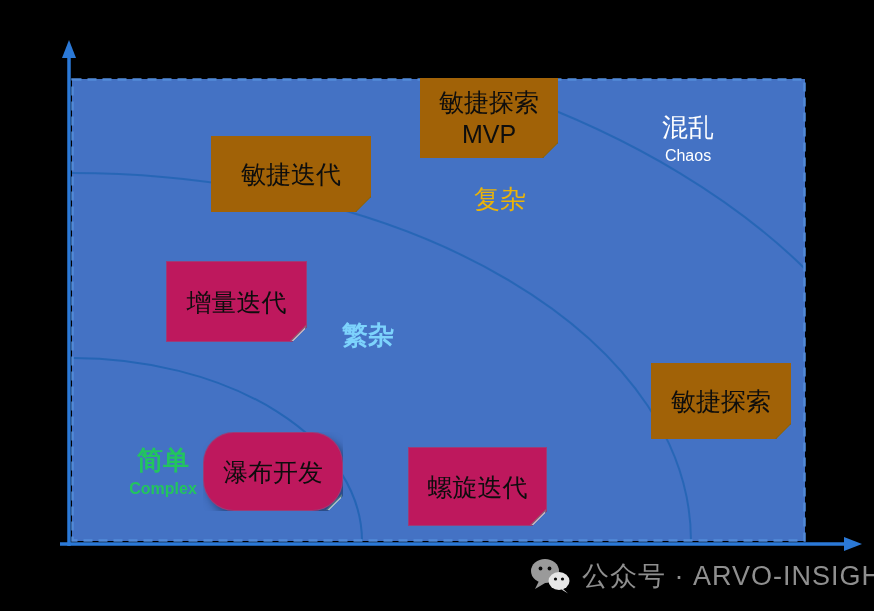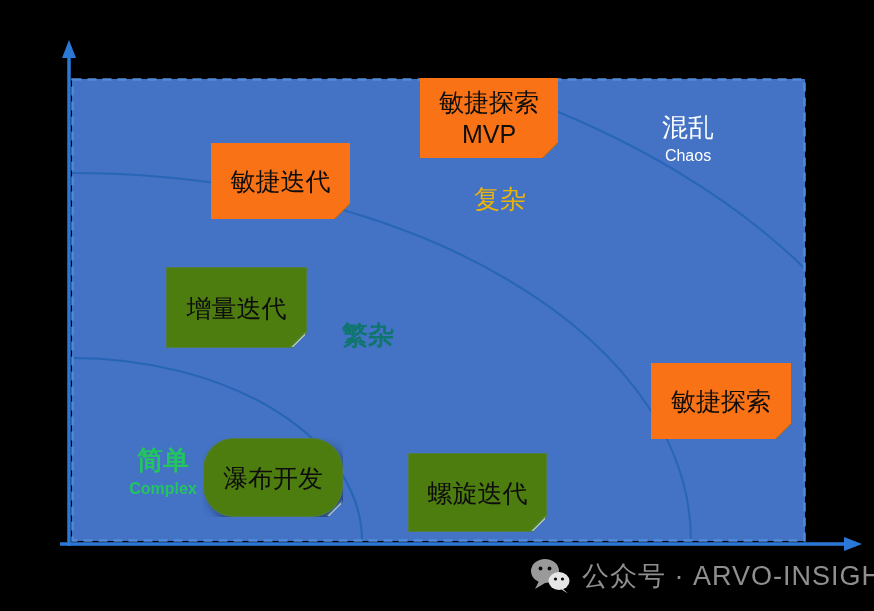--- a/index.html
+++ b/index.html
@@ -6,40 +6,40 @@
   #stage{position:relative;width:874px;height:611px;background:#000;overflow:hidden;
          font-family:"Liberation Sans","DejaVu Sans",sans-serif;}
   
   #plot{position:absolute;left:72px;top:79px;width:733px;height:462px;background:#4472c4;}
   #overlay{position:absolute;left:0;top:0;width:874px;height:611px;pointer-events:none;}
   
   .note{position:absolute;display:flex;flex-direction:column;align-items:center;justify-content:center;
         text-align:center;color:#0d0d0d;font-size:25px;line-height:32px;
         box-shadow:5px 6px 9px rgba(18,38,74,0.55);
         clip-path:polygon(0 0,100% 0,100% calc(100% - 15px),calc(100% - 15px) 100%,0 100%);}
-  .note.yellow{background:#f97316;}
-  .note.mint{background:#4d7c0f;border:1px solid rgba(90,130,170,0.35);margin-top:6px;}
+  .note.yellow{background:#a16207;}
+  .note.mint{background:#be185d;border:1px solid rgba(90,130,170,0.35);}
   .fold-dark{position:absolute;right:0;bottom:0;width:0;height:0;
         border-left:16px solid transparent;border-bottom:16px solid rgba(120,100,0,0.55);}
   .note.mint .fold-dark{border-bottom-color:rgba(110,150,135,0.6);}
   .fold-light{position:absolute;right:1px;bottom:0;width:0;height:0;
         border-left:13px solid transparent;border-bottom:13px solid #f2f1e4;}
   .note.mint .fold-light{border-bottom-color:#f4faf7;}
   #note-mvp{left:420px;top:78px;width:138px;height:80px;}
-  #note-agile{left:211px;top:143px;width:139px;height:76px;}
+  #note-agile{left:211px;top:136px;width:160px;height:76px;}
   #note-incremental{left:166px;top:261px;width:139px;height:79px;}
   #note-prototype{left:651px;top:363px;width:140px;height:76px;}
   #note-waterfall{left:203px;top:432px;width:138px;height:77px;border-radius:31px;}
   #note-spiral{left:408px;top:447px;width:137px;height:77px;}
   
   .zone{position:absolute;text-align:center;pointer-events:none;}
   .zone .zh{display:block;font-size:26px;line-height:30px;}
   .zone .en{display:block;font-size:16px;line-height:28px;}
   #zone-simple{left:108px;top:445px;width:110px;color:#22c55e;font-weight:700;}
-  #zone-complicated{left:278px;top:320px;width:180px;color:#0f766e;font-weight:600;}
+  #zone-complicated{left:278px;top:320px;width:180px;color:#7dd3fc;font-weight:600;}
   #zone-complex{left:430px;top:184px;width:140px;color:#eab308;font-weight:400;}
   #zone-chaos{left:618px;top:112px;width:140px;color:#fff;font-weight:400;}
   
   #footer{position:absolute;left:530px;top:558px;display:flex;align-items:center;gap:10px;}
   #footer .txt{color:#8f8f8f;font-size:27px;letter-spacing:1px;white-space:nowrap;}
 </style>
 </head>
 <body>
 
 <div id="stage">

